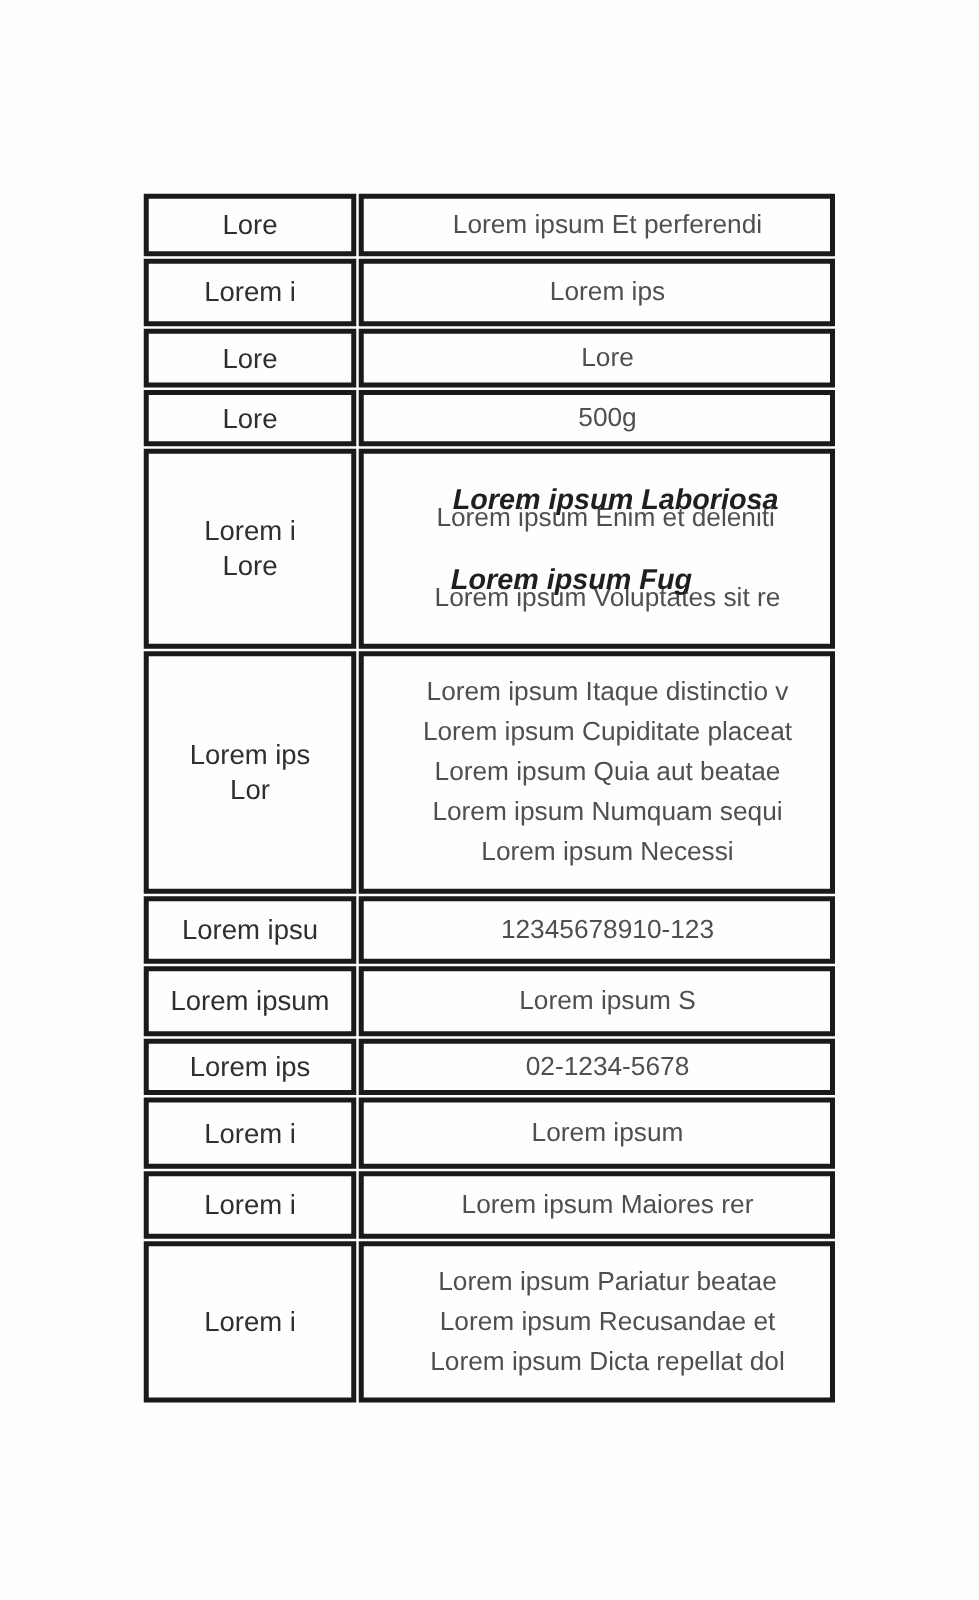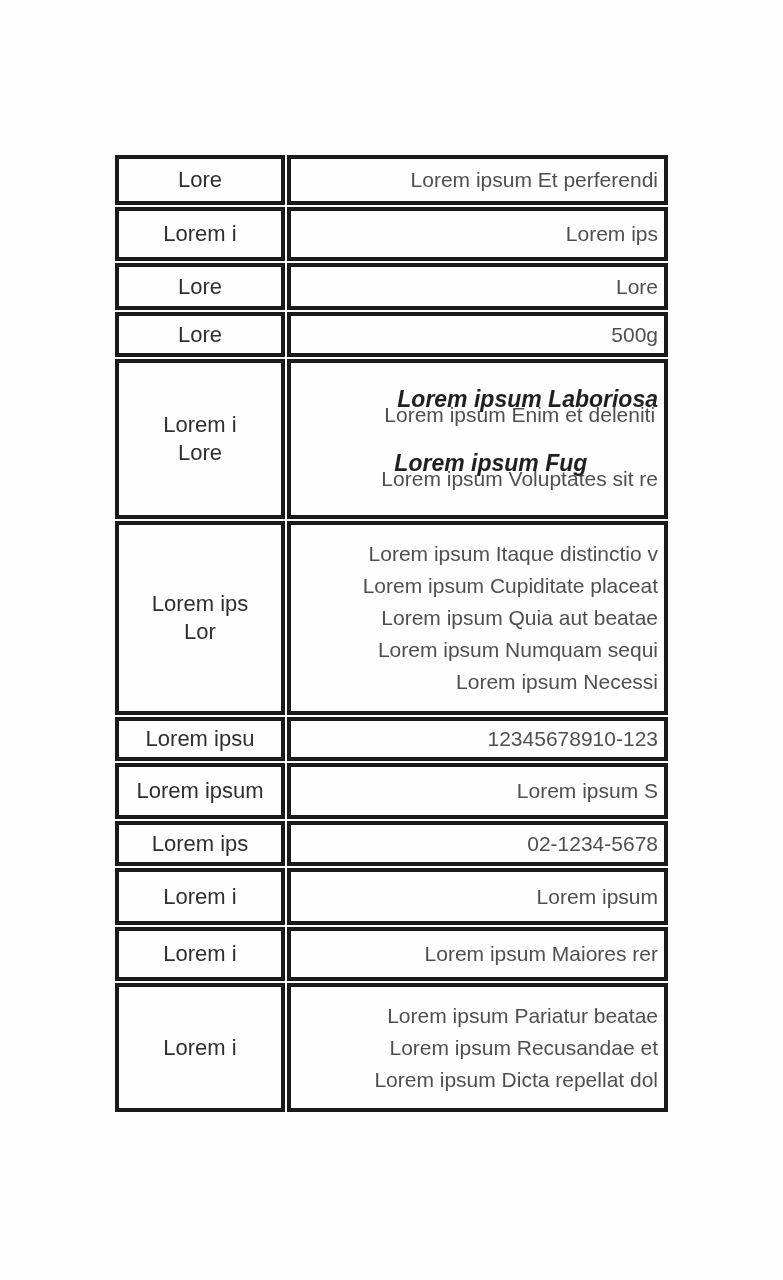--- a/index.html
+++ b/index.html
@@ -39,39 +39,39 @@
   .label-cell {
     flex: 0 0 170px;
     align-items: center;
     text-align: center;
     font-size: 22px;
     line-height: 28px;
     color: #2f2f2f;
   }
   .value-cell {
     flex: 1 1 auto;
-    align-items: flex-end;
+    align-items: center;
     padding-left: 23px;
     padding-right: 6px;
     font-size: 21px;
     color: #4f4f4f;
   }
   .value-line {
     display: block;
     line-height: 32px;
   }
   .single .value-line { line-height: 26px; }
   
   .r1  { height: 50px; }
   .r2  { height: 54px; }
   .r3  { height: 47px; }
   .r4  { height: 45px; }
   .r5  { height: 160px; }
   .r6  { height: 194px; }
-  .r7  { height: 44px; }
+  .r7  { height: 54px; }
   .r8  { height: 56px; }
   .r9  { height: 45px; }
   .r10 { height: 57px; }
   .r11 { height: 54px; }
   .r12 { height: 129px; }
   
   .pair { display: block; }
   .pair + .pair { margin-top: 22px; }
   .pair-bold {
     display: block;

